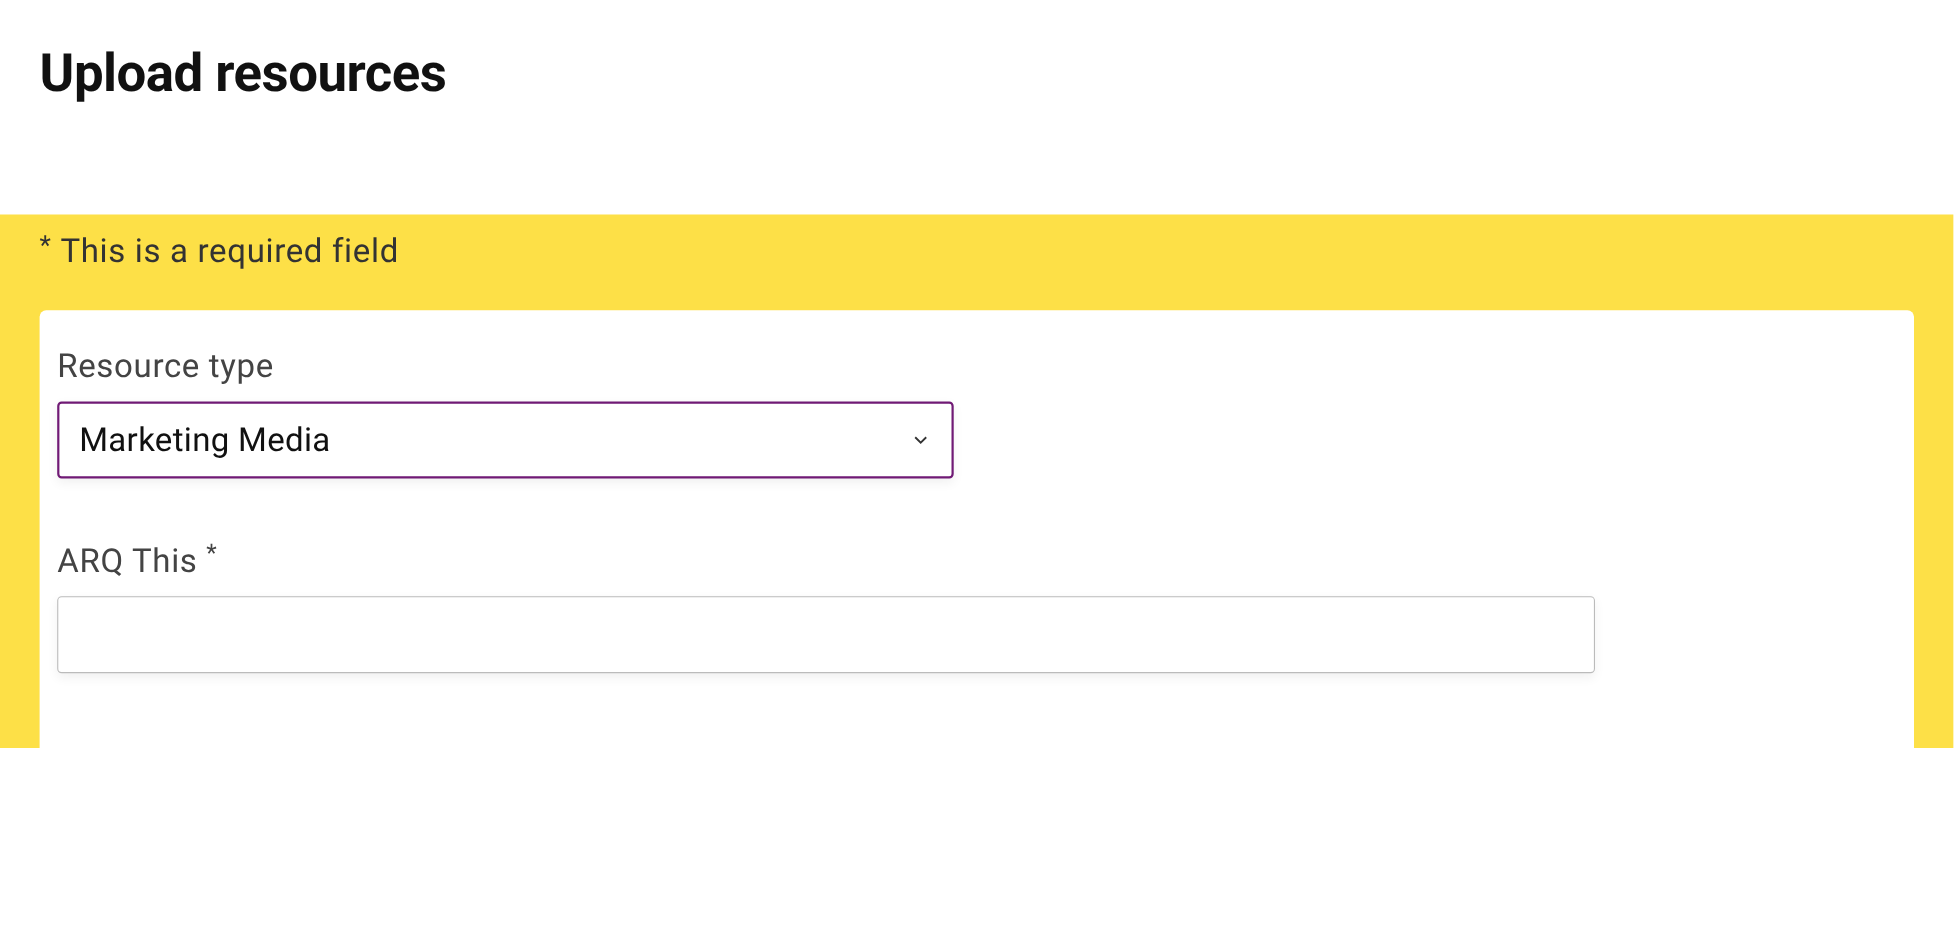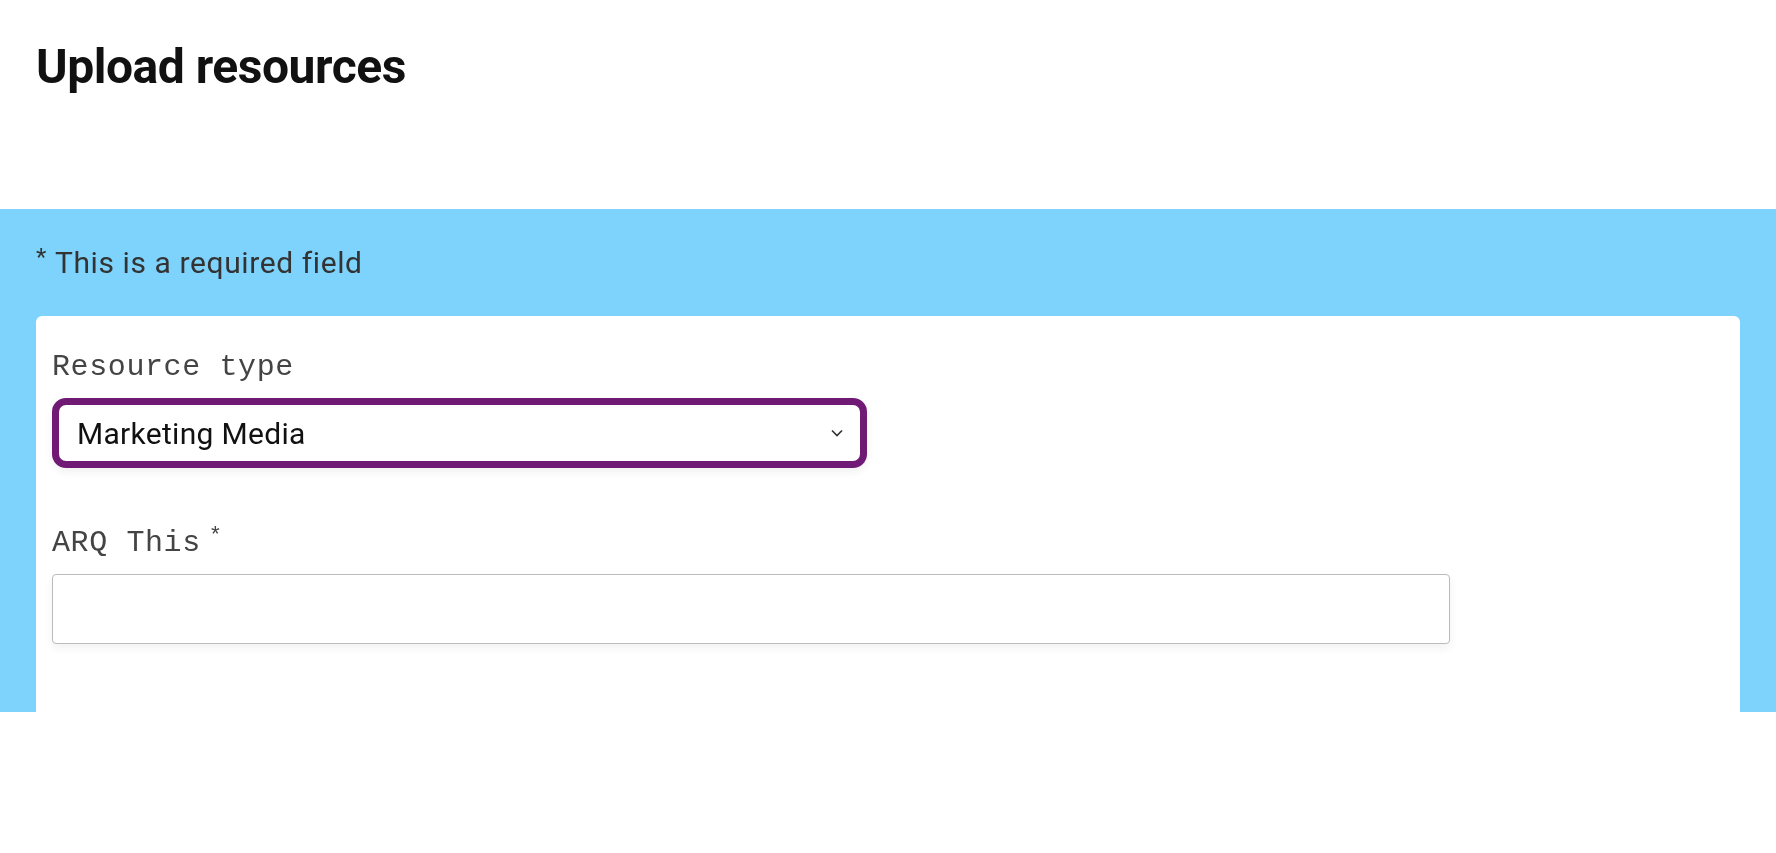--- a/index.html
+++ b/index.html
@@ -9,40 +9,40 @@
     }
     body {
       font-family: -apple-system, BlinkMacSystemFont, "Segoe UI", Roboto, Helvetica, Arial, sans-serif;
       background: #ffffff;
       width: 1776px;
       height: 853px;
       overflow: hidden;
       letter-spacing: 0.01em;
     }
     .header-section {
-      padding: 38px 36px 50px 36px;
+      padding: 38px 36px 36px 36px;
       background: #ffffff;
     }
     .page-title {
       font-size: 48px;
       font-weight: 700;
       color: #111111;
       letter-spacing: -0.01em;
       margin-bottom: 64px;
     }
     .page-description {
       font-size: 30px;
       font-weight: 400;
       color: #444444;
       line-height: 1.4;
       letter-spacing: 0.02em;
     }
     .form-section {
-      background: #7dd3fc;
-      padding: 36px 36px 0 36px;
+      background: #fde047;
+      padding: 16px 36px 0 36px;
     }
     .required-note {
       font-size: 30px;
       color: #333333;
       letter-spacing: 0.02em;
       margin-bottom: 36px;
     }
     .required-note .asterisk {
       font-size: 24px;
       vertical-align: top;
@@ -60,43 +60,42 @@
     }
     .form-group:last-child {
       margin-bottom: 34px;
     }
     .form-label {
       display: block;
       font-size: 30px;
       color: #444444;
       letter-spacing: 0.02em;
       margin-bottom: 14px;
-      font-family: Liberation Mono, monospace;
     }
     .label-asterisk {
       font-size: 22px;
       vertical-align: top;
       position: relative;
       top: -2px;
       margin-left: 8px;
     }
     .select-wrapper {
       position: relative;
       width: 815px;
     }
     .form-select {
       width: 100%;
       height: 70px;
       padding: 0 50px 0 18px;
       font-size: 30px;
       color: #111111;
       letter-spacing: 0.01em;
       background: #ffffff;
-      border: 7px solid #701a75;
-      border-radius: 14px;
+      border: 2px solid #701a75;
+      border-radius: 4px;
       appearance: none;
       -webkit-appearance: none;
       -moz-appearance: none;
       box-shadow: 0 4px 10px rgba(0,0,0,0.06);
       cursor: pointer;
       font-family: inherit;
     }
     .select-chevron {
       position: absolute;
       right: 20px;

